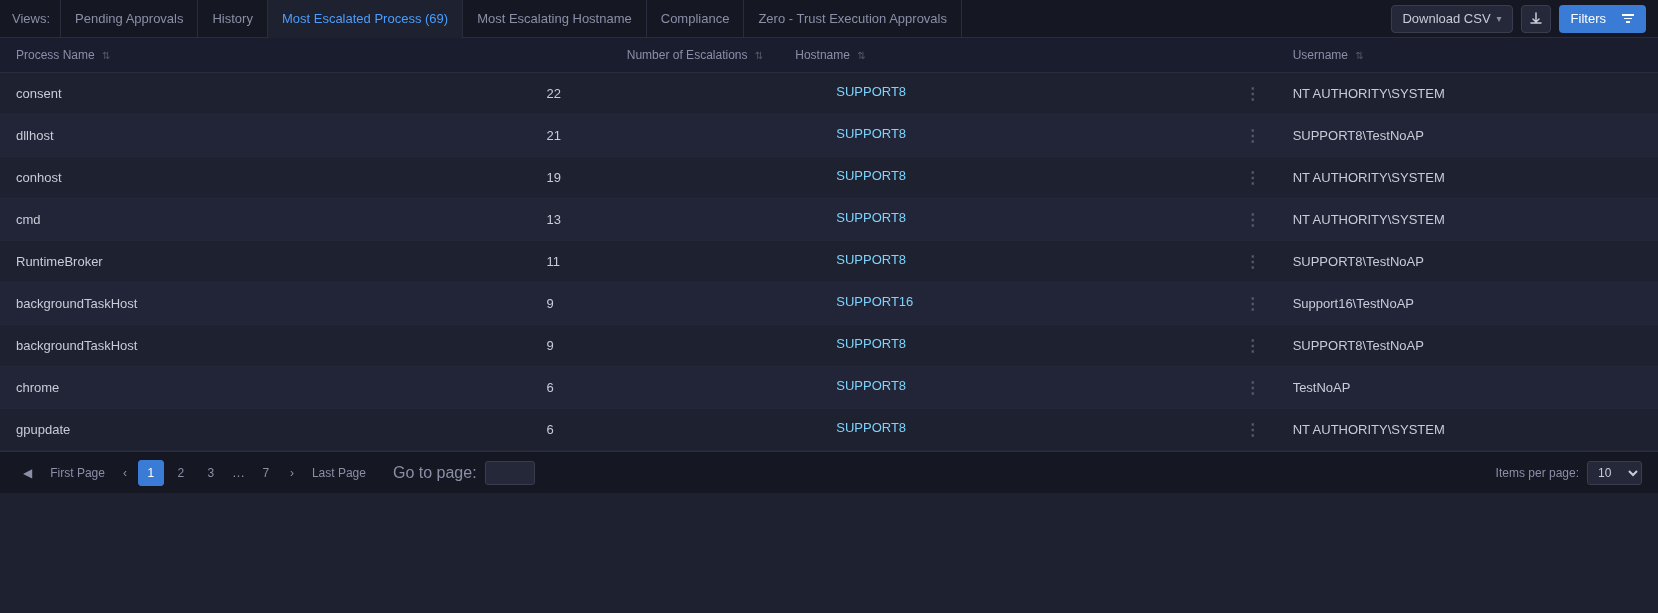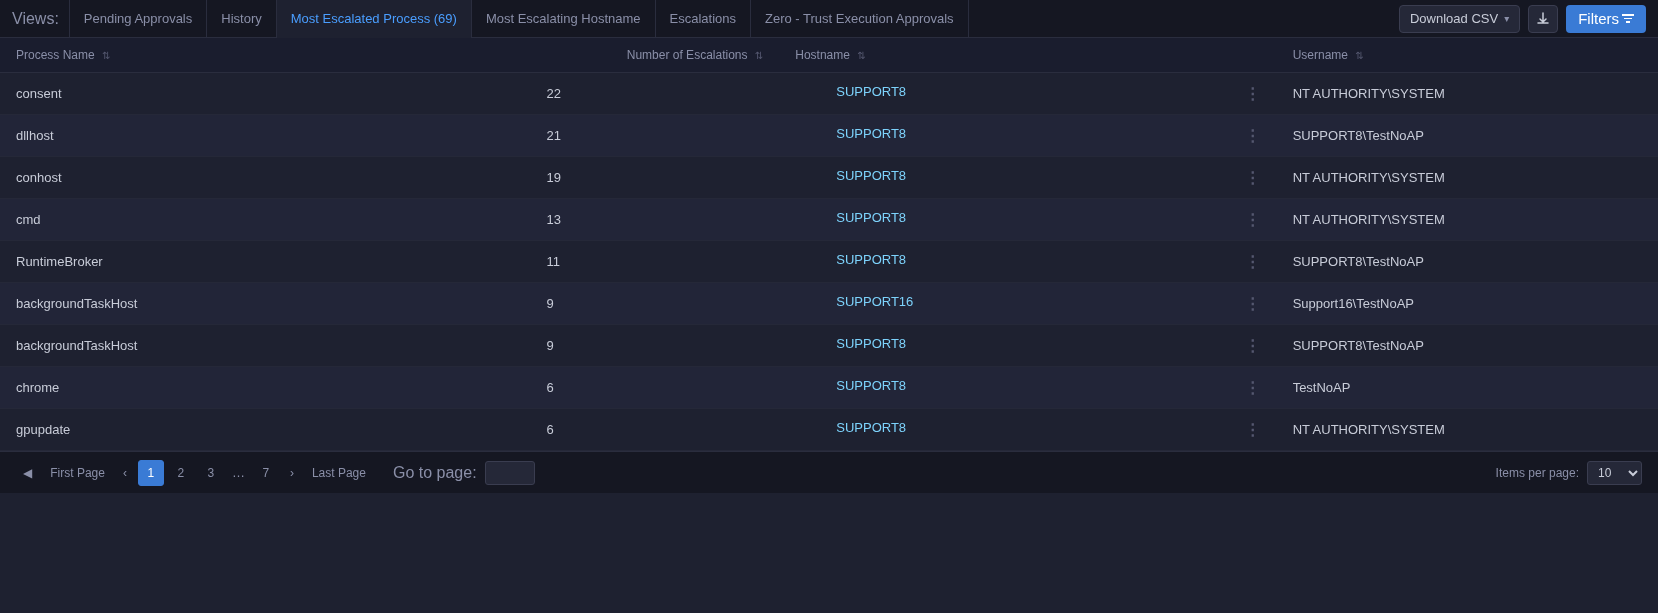--- a/index.html
+++ b/index.html
@@ -18,21 +18,21 @@
       align-items: center;
       background-color: #151722;
       height: 38px;
       padding: 0 12px;
       border-bottom: 1px solid #2a2d3e;
       position: relative;
     }
     .views-label {
       color: #8a8fa8;
       margin-right: 10px;
-      font-size: 16px;
+      font-size: 13px;
       white-space: nowrap;
     }
     .nav-items {
       display: flex;
       align-items: center;
       gap: 0;
       flex: 1;
       border-radius: 7px;
     }
     .nav-item {
@@ -88,22 +88,22 @@
     .filters-btn {
       display: flex;
       align-items: center;
       background-color: #3a7bd5;
       border: none;
       border-radius: 4px;
       color: #ffffff;
       padding: 0 12px;
       height: 28px;
       cursor: pointer;
-      font-size: 15px;
-      gap: 3px;
+      font-size: 13px;
+      gap: 16px;
     }
     .chevron-down {
       font-size: 10px;
       color: #8a8fa8;
     }
 
     
     .table-container {
       flex: 1;
       overflow: auto;
@@ -229,21 +229,21 @@
 </head>
 <body>
 
 <div class="top-bar">
   <span class="views-label">Views:</span>
   <div class="nav-items">
     <div class="nav-item">Pending Approvals</div>
     <div class="nav-item">History</div>
     <div class="nav-item active">Most Escalated Process (69)</div>
     <div class="nav-item">Most Escalating Hostname</div>
-    <div class="nav-item">Escalations</div>
+    <div class="nav-item">Compliance</div>
     <div class="nav-item">Zero - Trust Execution Approvals</div>
   </div>
   <div class="top-bar-right">
     <button class="download-csv-btn">
       <span>Download CSV</span>
       <span class="chevron-down">▾</span>
     </button>
     <button class="download-icon-btn">
       <svg width="14" height="14" viewBox="0 0 14 14" fill="none" xmlns="http://www.w3.org/2000/svg">
         <path d="M7 1v8M4 7l3 3 3-3M2 11h10" stroke="#c8ccd8" stroke-width="1.5" stroke-linecap="round" stroke-linejoin="round"></path>

